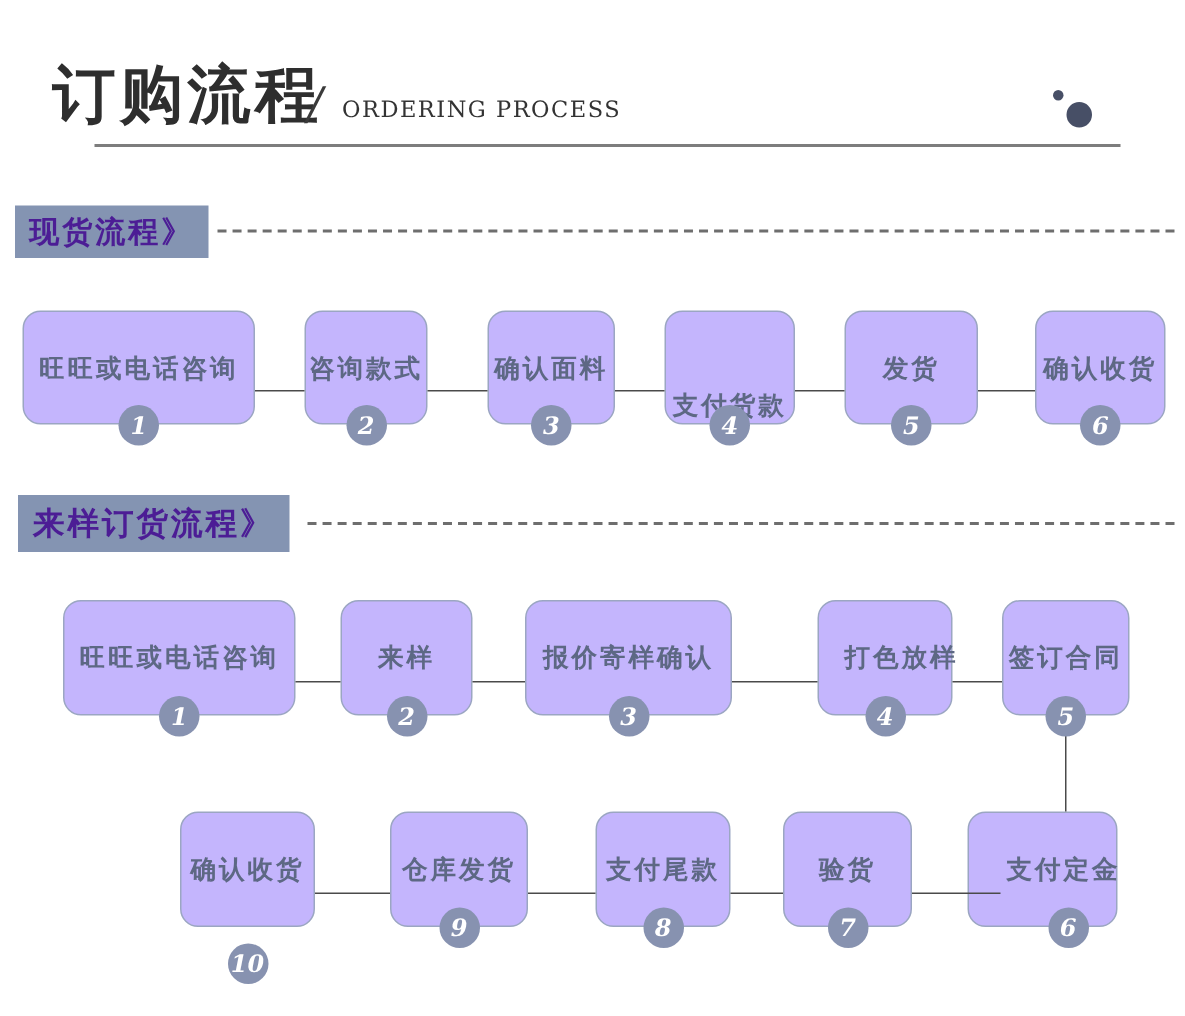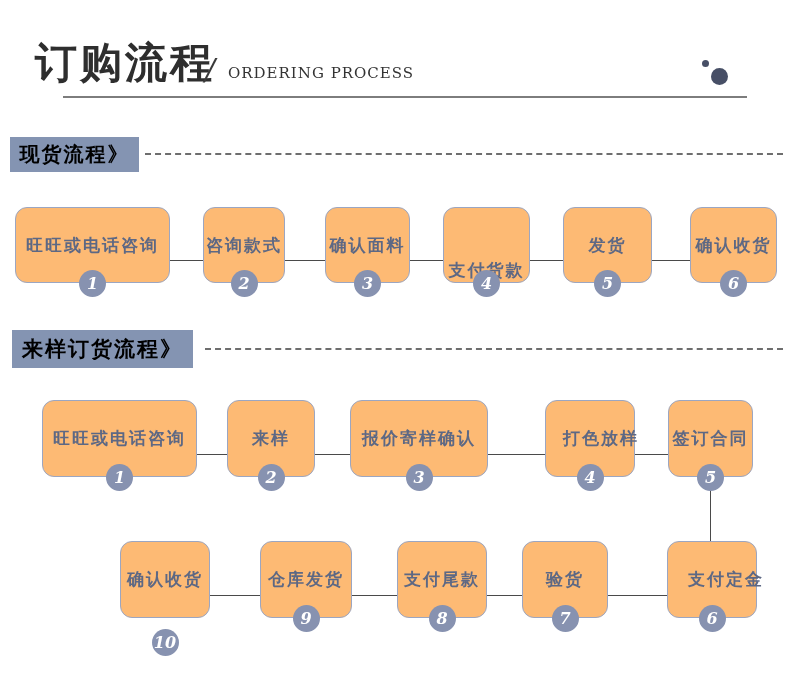--- a/index.html
+++ b/index.html
@@ -19,28 +19,28 @@
   .title-en{
     position:absolute;left:228px;top:64px;font-size:15px;color:#333333;
     font-family:"DejaVu Serif",serif;letter-spacing:1px;white-space:nowrap;
   }
   .dot{position:absolute;border-radius:50%;background:#474f66;}
   .dot-small{left:702px;top:60px;width:7px;height:7px;}
   .dot-big{left:711px;top:68px;width:17px;height:17px;}
   .header-hr{position:absolute;left:63px;top:96px;width:684px;height:0;border-top:2px solid #7d7d7d;}
   
   .section-badge{
-    position:absolute;background:#8494b2;color:#000000;font-weight:bold;
+    position:absolute;background:#8494b2;color:#4c1d95;font-weight:bold;
     display:flex;align-items:center;justify-content:center;letter-spacing:2px;
     white-space:nowrap;
   }
   .dash-line{position:absolute;height:0;border-top:2px dashed #6e6e6e;}
   
   .flow-box{
-    position:absolute;background:#fdba74;border:1.5px solid #9ba6c2;border-radius:12px;
+    position:absolute;background:#c4b5fd;border:1.5px solid #9ba6c2;border-radius:12px;
     box-sizing:border-box;display:flex;align-items:center;justify-content:center;
   }
   .box-label{
     font-size:17px;font-weight:bold;color:#5d6884;letter-spacing:2px;white-space:nowrap;
   }
   .num-badge{
     position:absolute;width:27px;height:27px;border-radius:50%;background:#8792b0;
     color:#ffffff;display:flex;align-items:center;justify-content:center;
     font-family:"DejaVu Serif",serif;font-style:italic;font-size:16px;font-weight:bold;
     z-index:3;
@@ -130,18 +130,18 @@
       <div class="flow-box" style="left: 397px; top: 541px; width: 90px; height: 77px;">
         <div class="box-label">支付尾款</div>
       </div>
       <div class="num-badge" style="left: 428.5px; top: 604.5px;">8</div>
       <div class="conn-h" style="left: 487px; top: 595px; width: 35px;"></div>
       <div class="flow-box" style="left: 522px; top: 541px; width: 86px; height: 77px;">
         <div class="box-label">验货</div>
       </div>
       <div class="num-badge" style="left: 551.5px; top: 604.5px;">7</div>
       <div class="conn-h" style="left: 608px; top: 595px; width: 59px;"></div>
-      <div class="flow-box" style="left: 667px; top: 541px; width: 90px; height: 77px; padding-left: 28px;">
+      <div class="flow-box" style="left: 645px; top: 541px; width: 100px; height: 77px; padding-left: 28px;">
         <div class="box-label">支付定金</div>
       </div>
       <div class="num-badge" style="left: 698.5px; top: 604.5px;">6</div>
     </div>
 </div>
 
 </body></html>

